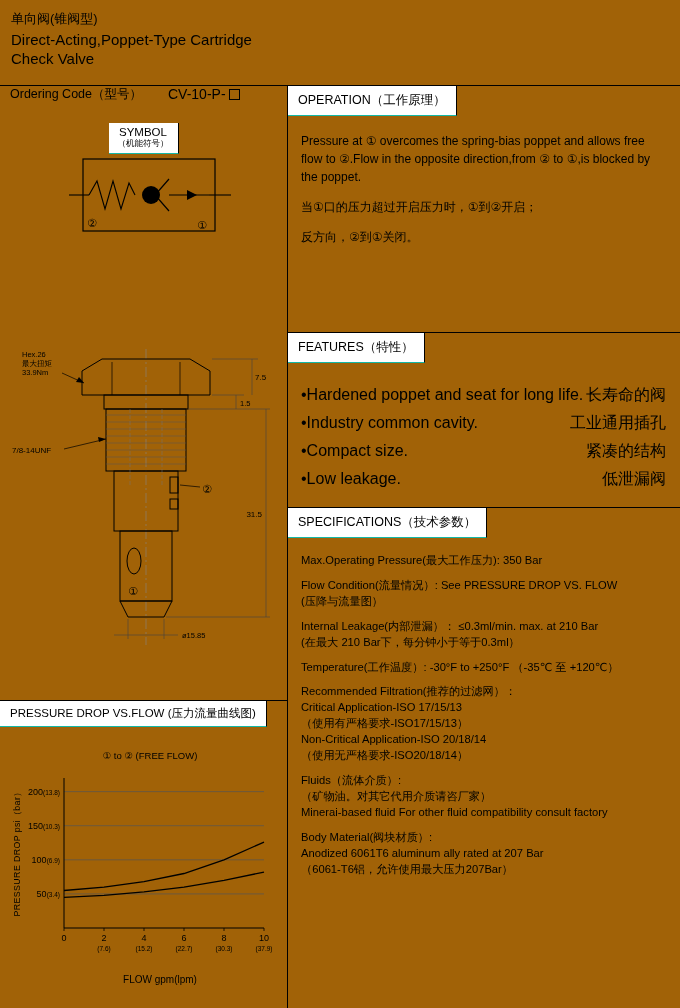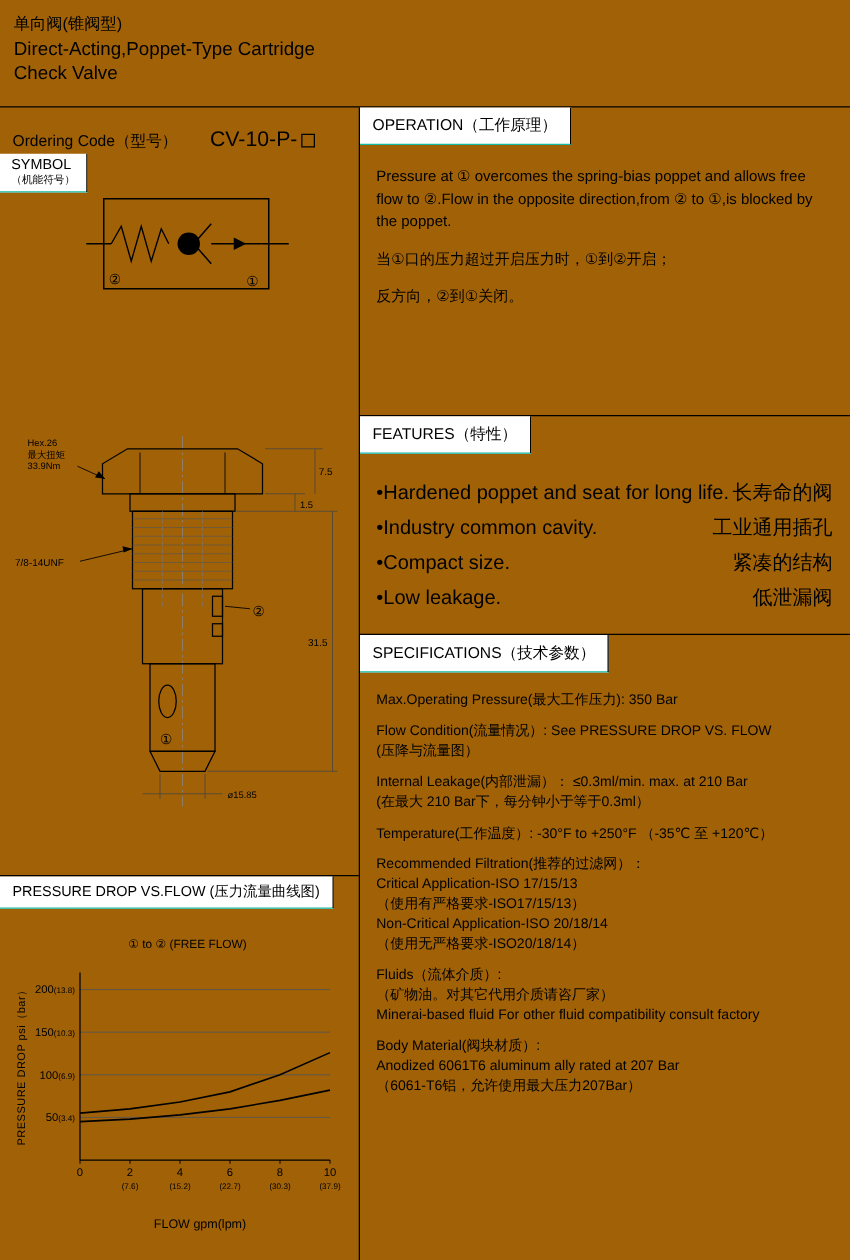--- a/index.html
+++ b/index.html
@@ -10,26 +10,26 @@
   .title-zh { font-size:13px; margin-bottom:3px; }
   .title-en { font-size:15px; line-height:1.25; }
   .cols { position:absolute; top:85px; left:0; width:680px; height:923px;
           border-top:1px solid #000; display:flex; }
   .col-left { width:287px; height:100%; position:relative; }
   .col-right { flex:1; height:100%; border-left:1px solid #000; position:relative; }
 
   .tab { display:inline-block; border-right:1px solid #000; border-bottom:1px solid #14b8a6;
          padding:6px 10px; font-size:12.5px; background:#fff; vertical-align:top; }
 
-  .ordering-row { height:37px; border-bottom:1px solid #a16207; display:flex;
-                  align-items:flex-end; padding-left:10px; font-size:12.5px; }
-  .ordering-code { margin-left:26px; display:flex; align-items:center; font-size:17px; }
+  .ordering-row { height:37px; border-bottom:6px solid #a16207; display:flex;
+                  align-items:flex-start; padding-left:10px; font-size:12.5px; }
+  .ordering-code { margin-left:26px; display:flex; align-items:center; font-size:14px; }
   .code-box { display:inline-block; width:11px; height:11px; border:1px solid #000; margin-left:3px; }
 
-  .symbol-section { height:578px; border-bottom:1px solid #000; position:relative; }
+  .symbol-section { height:578px; border-bottom:1px solid #000; position:relative;text-align:center; }
   .symbol-tab { padding:3px 9px 4px 9px; line-height:1.15; }
   .symbol-tab .l1 { font-size:11.5px; display:block; }
   .symbol-tab .l2 { font-size:8.5px; display:block; }
   .sym-svg { position:absolute; left:55px; top:28px; }
   .drw-svg { position:absolute; left:8px; top:222px; }
 
   .chart-title-row { height:27px; }
   .chart-title-row .tab { font-size:11.5px; padding:5px 10px; }
   .chart-area { position:relative; height:281px; }
   .chart-legend { position:absolute; top:22px; left:30px; width:240px;

